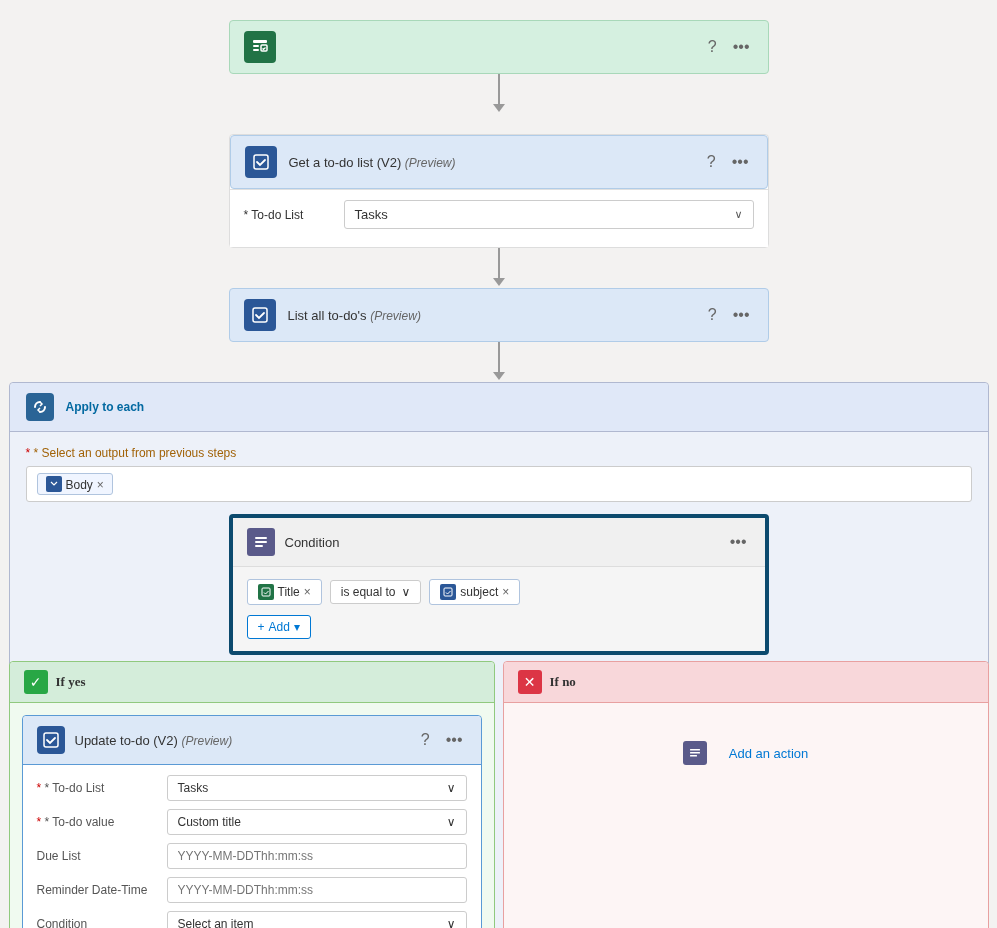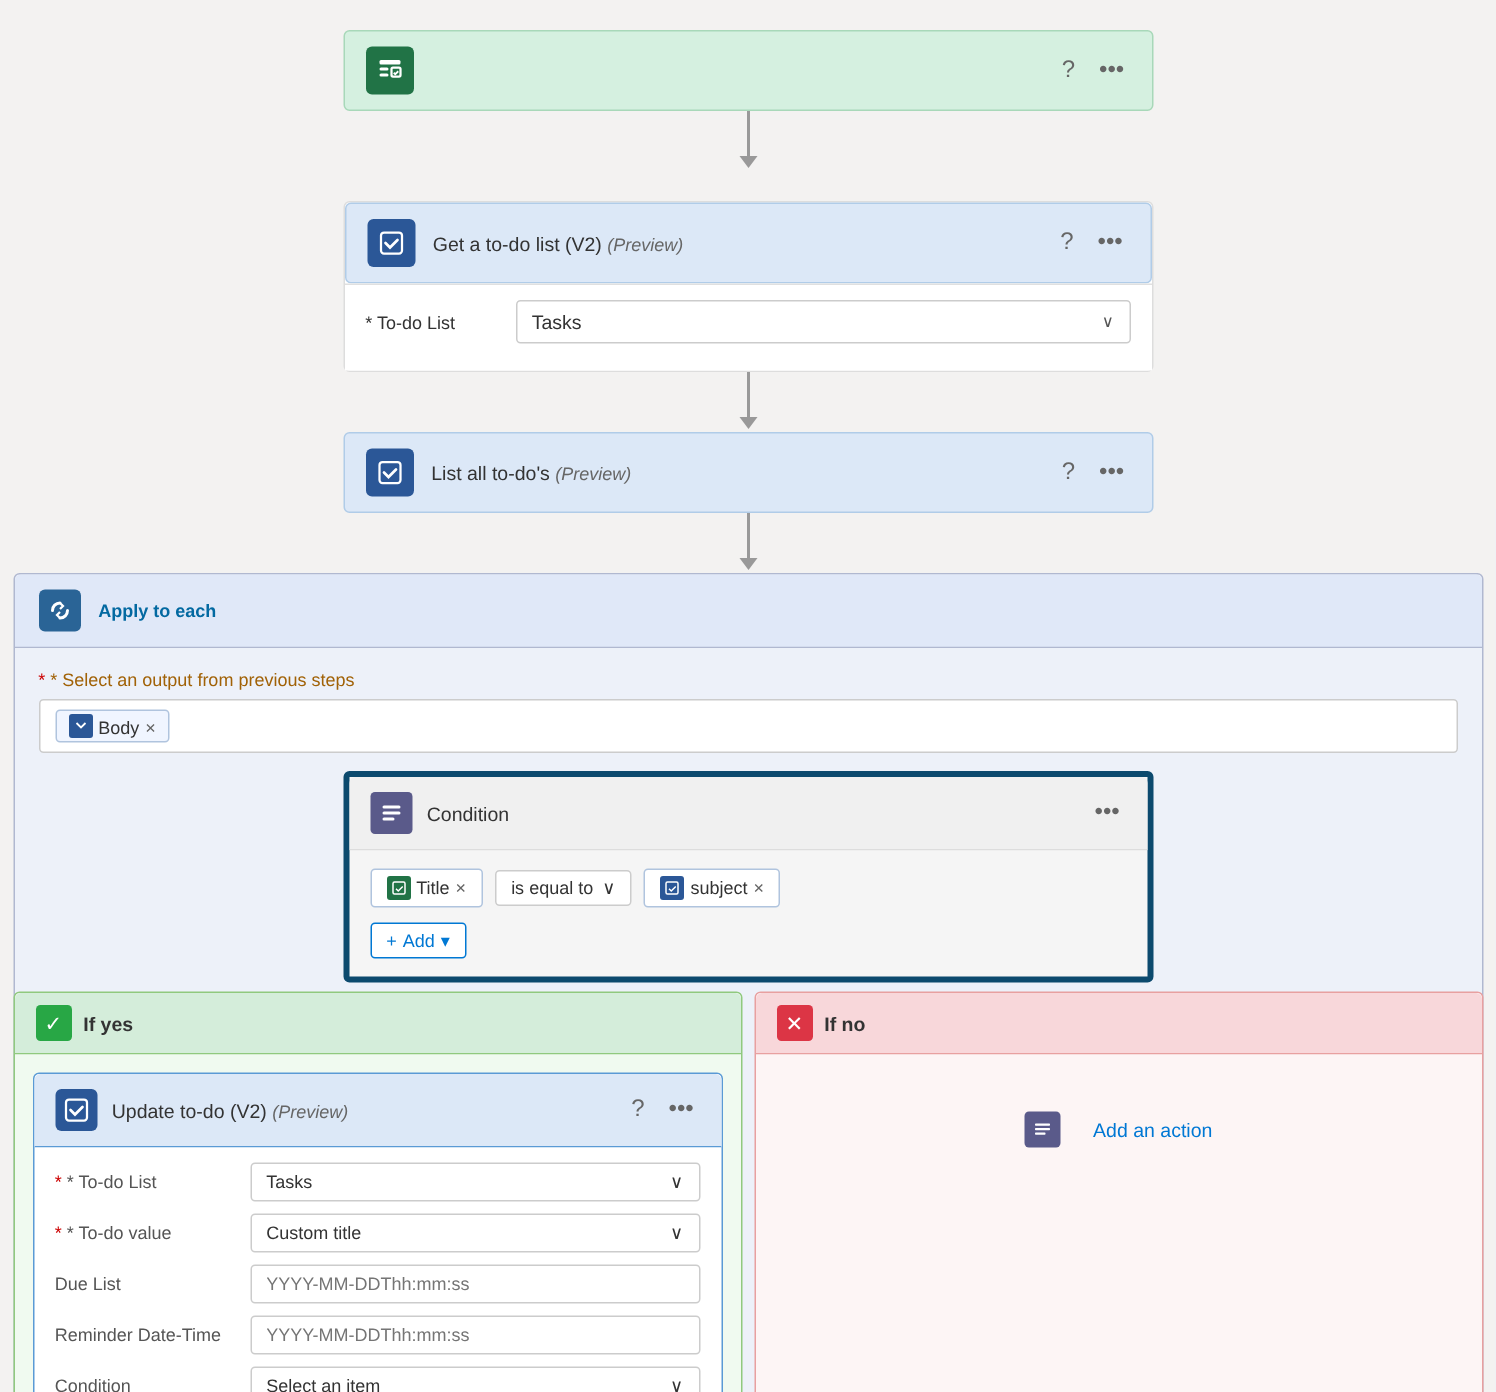--- a/index.html
+++ b/index.html
@@ -402,20 +402,21 @@
       justify-content: center;
       color: white;
       font-size: 14px;
       margin-right: 8px;
     }
 
     .branch-label {
       font-size: 13px;
       font-weight: 600;
       color: #333;
+      font-family: Liberation Serif, serif;
     }
 
     .branch-body {
       padding: 12px;
     }
 
     
     .update-card {
       border: 1px solid #5a9ad5;
       border-radius: 4px;

